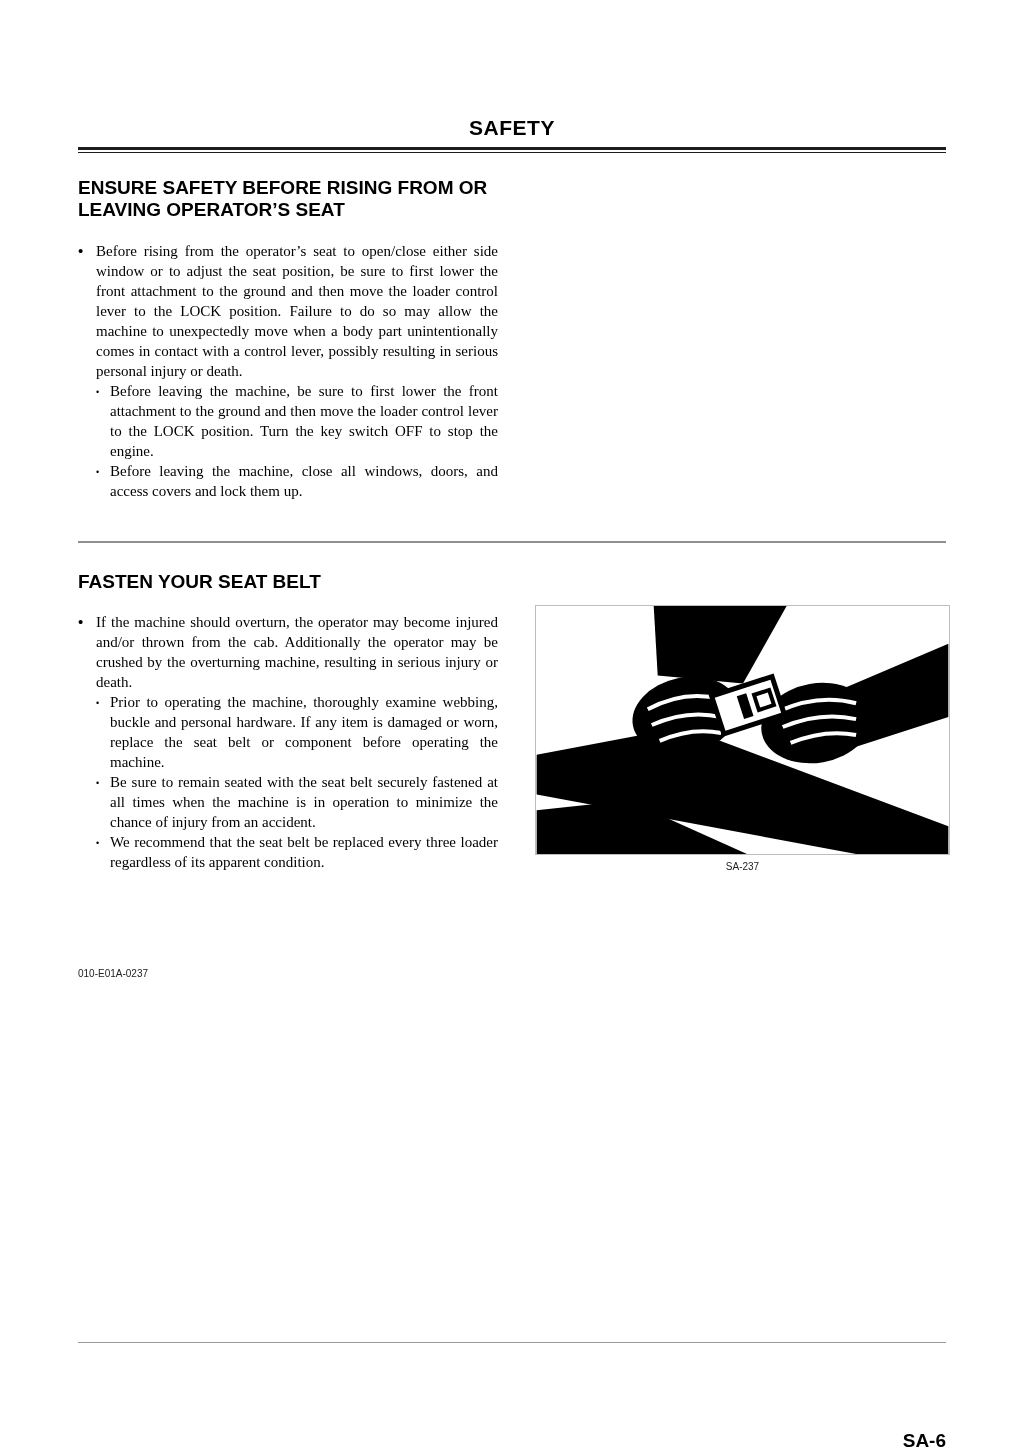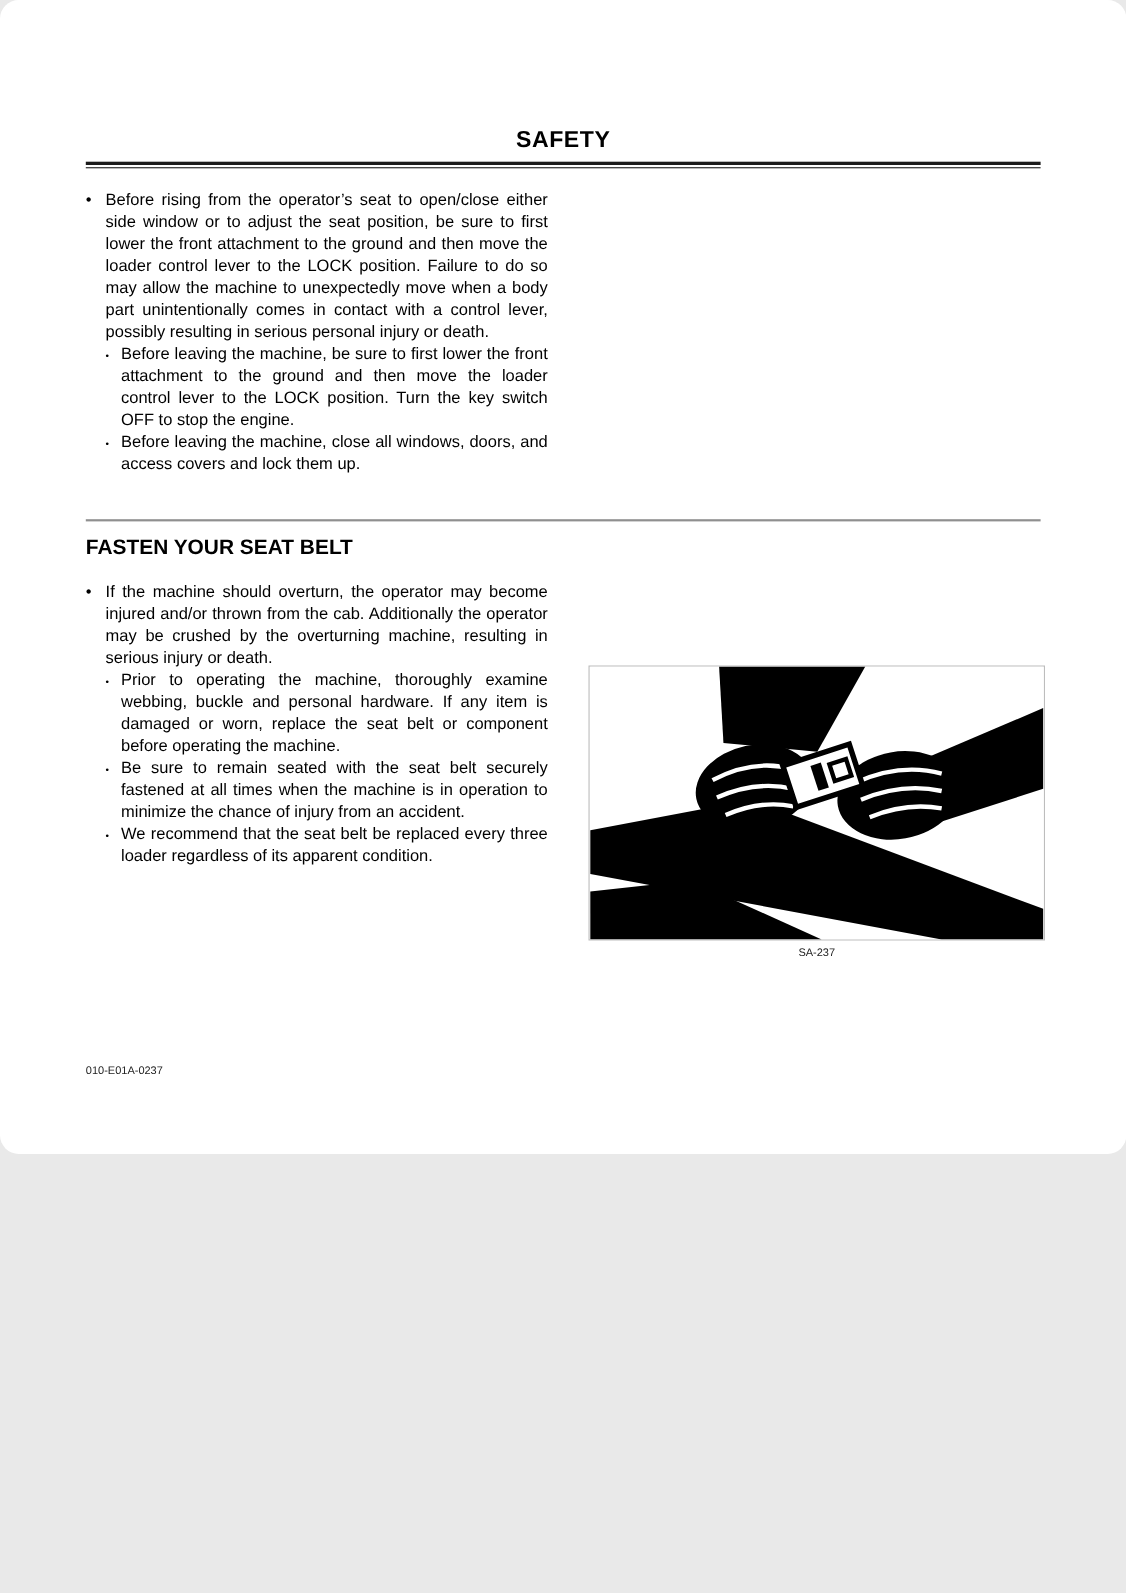--- a/index.html
+++ b/index.html
@@ -1,23 +1,22 @@
 <!DOCTYPE html>
 <html><head>
 <meta charset="utf-8">
 <style>
   html,body { margin:0; padding:0; background:#e9e9e9; }
   .page {
     position:relative;
-    width:1024px; height:1049px;
+    width:1024px; height:1448px;
     background:#ffffff;
     font-family:"Liberation Sans", sans-serif;
     color:#000;
     overflow:hidden;
-    border-radius:17px;
   }
   .content {
     position:absolute;
     left:78px; top:0;
     width:868px; height:1448px;
   }
   .title {
     margin-top:116px;
     text-align:center;
     font-size:21px;
@@ -49,21 +48,21 @@
   .bullet .bm {
     flex:none; width:18px;
     font-size:15px; line-height:20px;
   }
   .subbullet { display:flex; padding-left:18px; }
   .subbullet .sm {
     flex:none; width:14px;
     font-size:9px; line-height:20px;
     padding-top:1px;
   }
-  .bt { flex:1; }
+  .bt { flex:1;font-family:Liberation Serif, serif; }
   .divider {
     height:2px;
     background:#8f8f8f;
     margin-top:40px;
   }
   .figure {
     position:absolute;
     left:457px; top:605px;
     width:415px; height:250px;
     border:1px solid #bdbdbd;
@@ -105,40 +104,41 @@
 </head>
 <body>
 
 <div class="page">
   <div class="content">
 
     <div class="title">SAFETY</div>
     <div class="rule-double"></div>
 
     <section>
+      <h2 class="sec-heading">ENSURE SAFETY BEFORE RISING FROM OR LEAVING OPERATOR’S SEAT</h2>
       <div class="col">
         <div class="bullet">
           <span class="bm">•</span>
           <div class="bt">Before rising from the operator’s seat to open/close either side window or to adjust the seat position, be sure to first lower the front attachment to the ground and then move the loader control lever to the LOCK position. Failure to do so may allow the machine to unexpectedly move when a body part unintentionally comes in contact with a control lever, possibly resulting in serious personal injury or death.</div>
         </div>
         <div class="subbullet">
           <span class="sm">•</span>
           <div class="bt">Before leaving the machine, be sure to first lower the front attachment to the ground and then move the loader control lever to the LOCK position. Turn the key switch OFF to stop the engine.</div>
         </div>
         <div class="subbullet">
           <span class="sm">•</span>
           <div class="bt">Before leaving the machine, close all windows, doors, and access covers and lock them up.</div>
         </div>
       </div>
     </section>
 
     <div class="divider"></div>
 
     <section>
-      <h2 class="sec-heading single" style="margin-top:14px;">FASTEN YOUR SEAT BELT</h2>
+      <h2 class="sec-heading single" style="margin-top:28px;">FASTEN YOUR SEAT BELT</h2>
       <div class="col">
         <div class="bullet">
           <span class="bm">•</span>
           <div class="bt">If the machine should overturn, the operator may become injured and/or thrown from the cab. Additionally the operator may be crushed by the overturning machine, resulting in serious injury or death.</div>
         </div>
         <div class="subbullet">
           <span class="sm">•</span>
           <div class="bt">Prior to operating the machine, thoroughly examine webbing, buckle and personal hardware. If any item is damaged or worn, replace the seat belt or component before operating the machine.</div>
         </div>
         <div class="subbullet">

